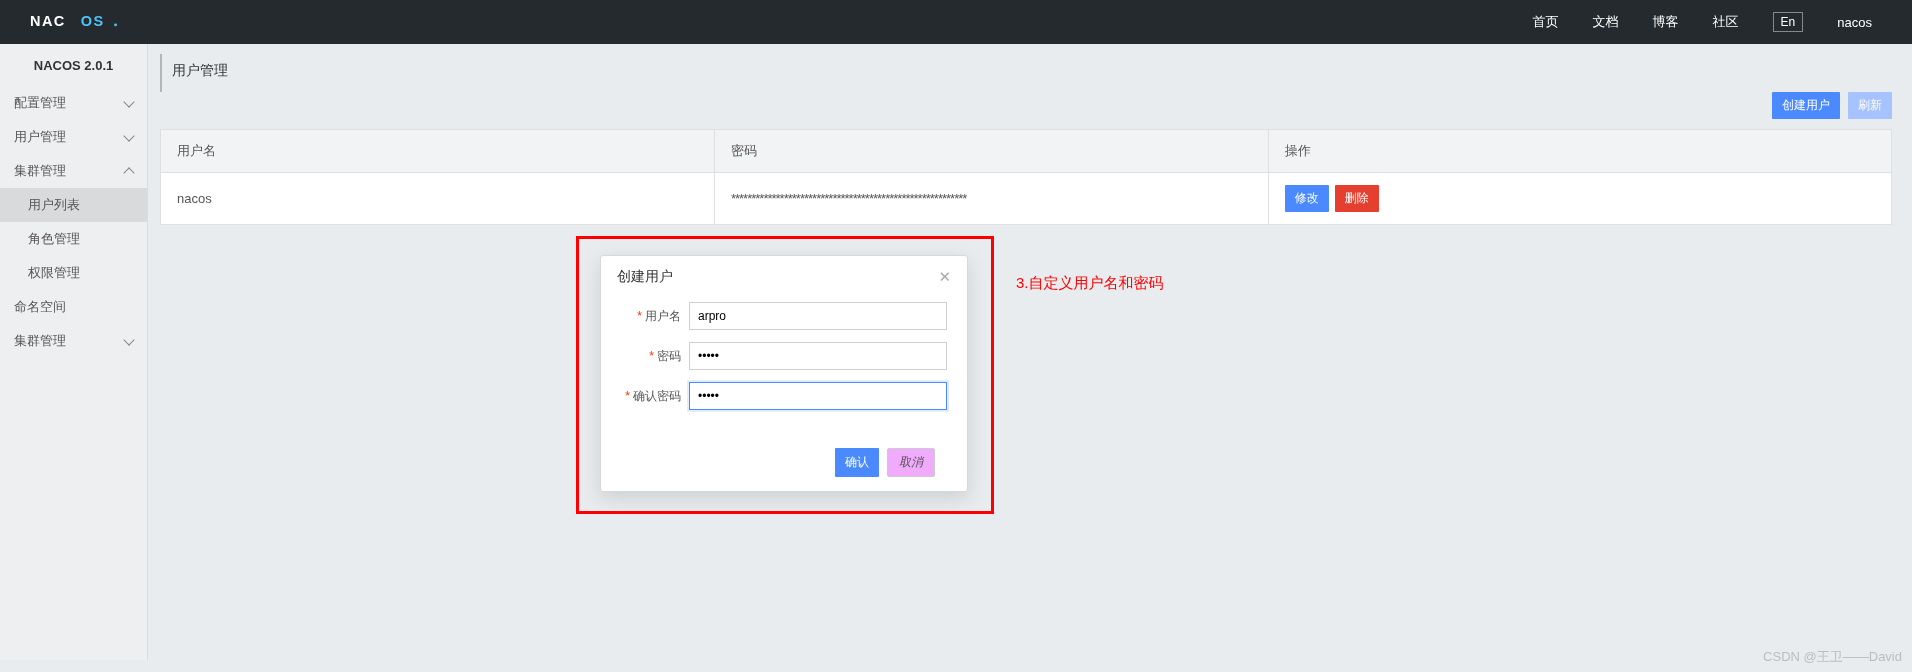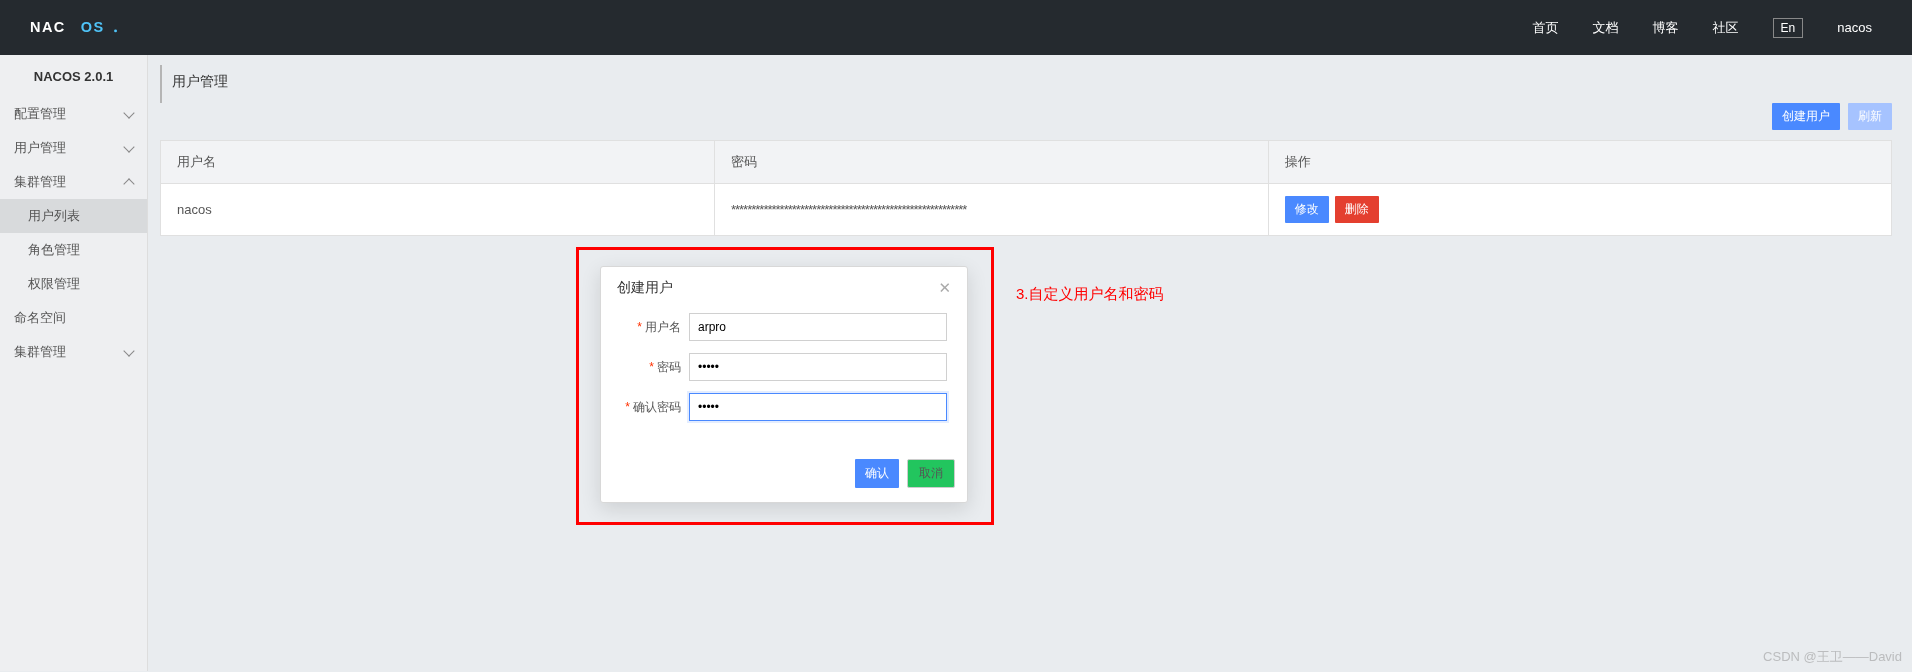--- a/index.html
+++ b/index.html
@@ -1,18 +1,18 @@
 <!DOCTYPE html>
 <html><head>
   <meta charset="utf-8">
   <style>
     * { margin: 0; padding: 0; box-sizing: border-box; }
     body { font-family: -apple-system, BlinkMacSystemFont, "Segment UI", "PingFang SC", "Microsoft YaHei", sans-serif; font-size: 13px; background: #e9ecef; color: #333; width: 1912px; height: 672px; overflow: hidden; position: relative; }
     
-    .topbar { height: 55px; background: #252a2f; display: flex; align-items: center; padding: 0 40px 0 30px; justify-content: space-between; }
+    .topbar { height: 44px; background: #252a2f; display: flex; align-items: center; padding: 0 40px 0 30px; justify-content: space-between; }
     .logo { height: 28px; display: flex; align-items: center; }
     .logo svg { height: 22px; }
     .topnav { display: flex; align-items: center; gap: 34px; color: #fff; font-size: 13px; }
     .topnav a { color: #fff; text-decoration: none; }
     .lang-box { border: 1px solid #888; padding: 2px 7px; font-size: 12px; color: #fff; }
     
     .main-wrap { display: flex; height: calc(100% - 56px); }
     .sidebar { width: 148px; background: #eeeff1; border-right: 1px solid #ddd; }
     .version { height: 42px; display: flex; align-items: center; justify-content: center; font-size: 13px; font-weight: bold; color: #333; }
     .side-item { height: 34px; display: flex; align-items: center; padding: 0 14px; font-size: 13px; color: #555; cursor: pointer; justify-content: space-between; }
@@ -38,22 +38,22 @@
     .modal-highlight { position: absolute; border: 3px solid #ff0000; top: 192px; left: 428px; width: 418px; height: 278px; z-index: 100; pointer-events: none; }
     .modal { position: absolute; top: 211px; left: 452px; width: 368px; background: #fff; border: 1px solid #d8d8d8; border-radius: 3px; box-shadow: 0 6px 20px rgba(0,0,0,0.12); z-index: 90; }
     .modal-head { display: flex; justify-content: space-between; align-items: center; padding: 12px 16px 10px; font-size: 14px; }
     .close-icon { cursor: pointer; color: #aaa; font-size: 15px; }
     .modal-body { padding: 6px 20px 12px; }
     .form-row { display: flex; align-items: center; margin-bottom: 12px; }
     .form-label { width: 60px; text-align: right; font-size: 12px; color: #555; flex-shrink: 0; margin-right: 8px; }
     .req { color: #ff3000; margin-right: 3px; }
     .form-input { flex: 1; height: 28px; border: 1px solid #d0d0d0; padding: 0 8px; font-size: 12px; outline: none; }
     .form-input.focused { border-color: #4a89ff; box-shadow: 0 0 0 2px rgba(74,137,255,0.15); }
-    .modal-foot { display: flex; justify-content: flex-end; gap: 8px; padding: 14px 12px 14px; }
-    .btn-outline { background: #22c55e; border: 1px solid #ccc; color: #555; padding: 5px 11px; border-radius: 2px; }
+    .modal-foot { display: flex; justify-content: flex-end; gap: 8px; padding: 14px 32px 14px; }
+    .btn-outline { background: #f0abfc; border: 1px solid #ccc; color: #555; padding: 5px 11px; border-radius: 2px; font-style: italic; }
     
     .annotation { position: absolute; top: 230px; left: 868px; color: #ff0000; font-size: 15px; z-index: 100; }
     .watermark { position: absolute; bottom: 6px; right: 10px; color: rgba(150,150,150,0.55); font-size: 13px; }
   </style>
 </head>
 <body>
 
 <div class="topbar">
   <div class="logo">
     <svg viewBox="0 0 160 28" width="116">

